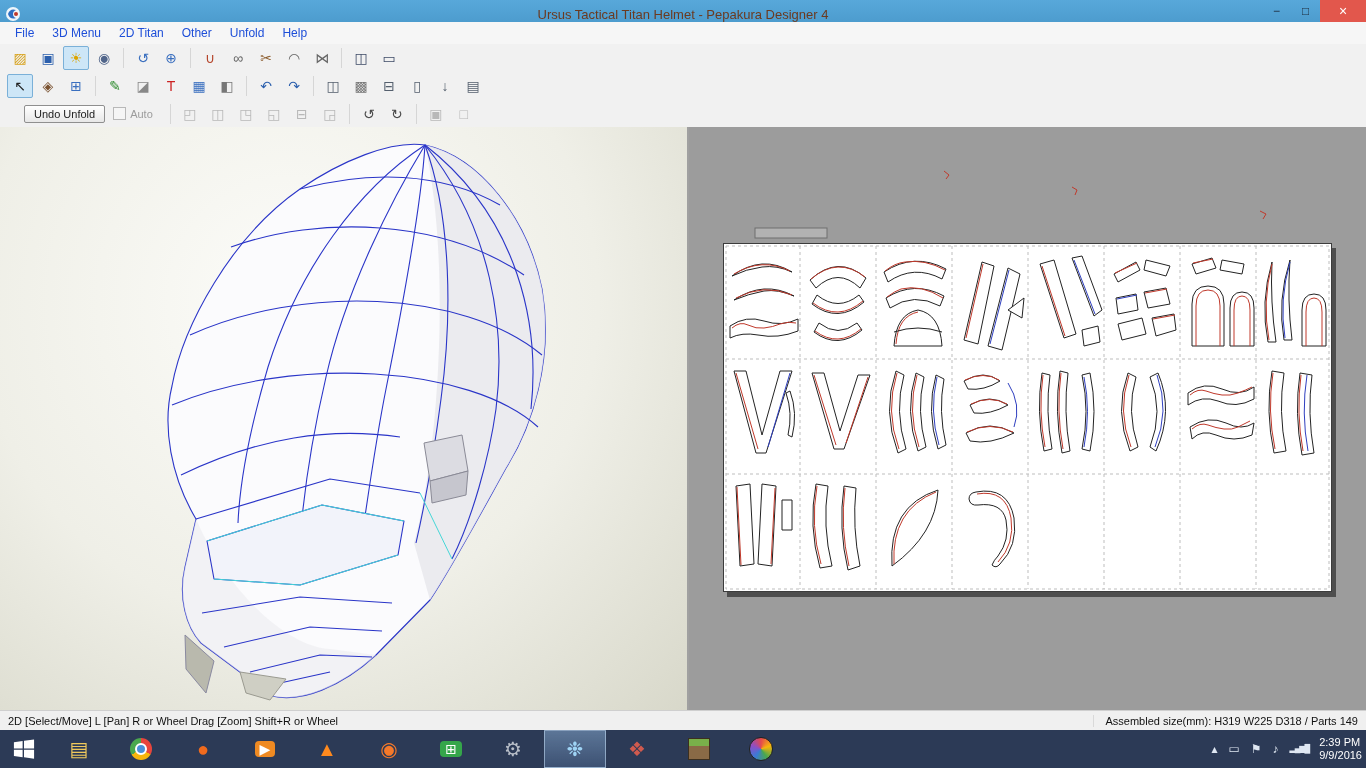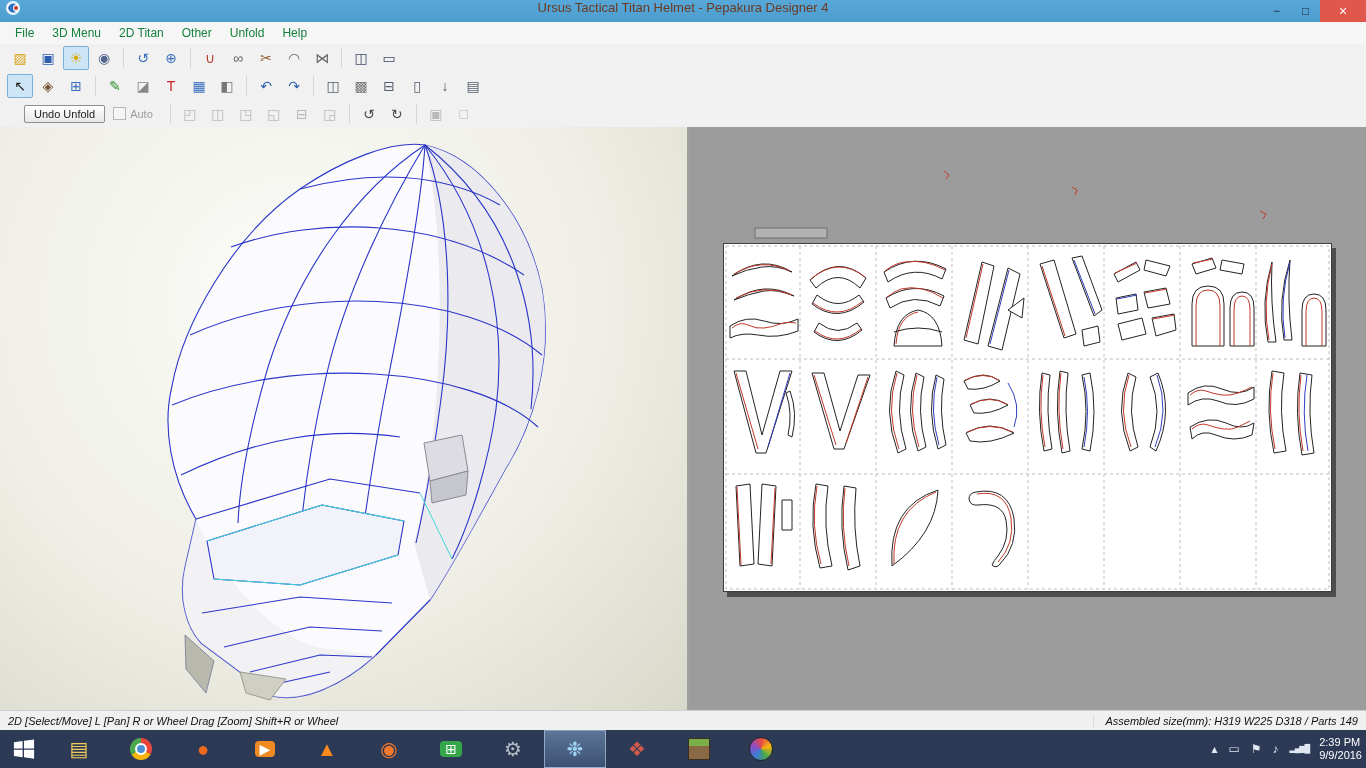--- a/index.html
+++ b/index.html
@@ -2,33 +2,33 @@
 <html style="--titlebar: #58a8da; --titlebar-2: #4d9cce; --title-text: #6b3a20; --close-button: #e2574c; --toolbar-active: #cde6f7; --taskbar: #2c3a56; --pattern-red: #c0392b; --pattern-blue: #2f3fbf; --model-line: #2a35c8;"><head>
 <meta charset="utf-8">
 <style>
   html,body{margin:0;padding:0;}
   body{width:1366px;height:768px;position:relative;overflow:hidden;
        font-family:"Liberation Sans","DejaVu Sans",sans-serif;background:#000;}
 
   
   .titlebar{position:absolute;top:0;left:0;right:0;height:22px;
     background:linear-gradient(var(--titlebar,#58a8da),var(--titlebar-2,#4d9cce));
-    display:flex;align-items:flex-start;}
+    display:flex;align-items:flex-end;}
   .win-icon{margin-left:5px;width:16px;height:16px;flex:0 0 auto;}
   .title-text{position:absolute;left:0;right:0;text-align:center;font-size:13px;
     color:var(--title-text,#6b3a20);pointer-events:none;}
   .win-controls{margin-left:auto;display:flex;height:100%;position:relative;z-index:2;}
   .win-btn{width:29px;height:100%;display:flex;align-items:center;justify-content:center;
     font-size:12px;color:#1e2c3c;}
   .win-btn.close{width:46px;background:var(--close-button,#e2574c);color:#fff;font-size:14px;}
 
   
   .menubar{position:absolute;top:22px;left:0;right:0;height:22px;background:#f6f6f6;
     border-bottom:1px solid #e2e2e2;display:flex;align-items:center;padding-left:6px;
-    font-size:12px;color:#15803d;}
+    font-size:12px;color:#1d4ed8;}
   .menu-item{padding:3px 9px;}
 
   
   .toolbar{position:absolute;left:0;right:0;background:#f1f1f1;display:flex;
     align-items:center;padding-left:6px;}
   #toolbar1{top:44px;height:28px;border-bottom:1px solid #e3e3e3;}
   #toolbar2{top:72px;height:28px;border-bottom:1px solid #e3e3e3;}
   #toolbar3{top:100px;height:27px;border-bottom:2px solid #c9c9c9;padding-left:24px;}
   .tb-icon{width:24px;height:22px;display:flex;align-items:center;justify-content:center;
     font-size:14px;line-height:1;border:1px solid transparent;border-radius:2px;margin:0 1px;}
@@ -52,21 +52,21 @@
 
   svg .k {stroke:#232323;fill:none;stroke-width:1;}
   svg .kf{stroke:#232323;fill:#fff;stroke-width:1;}
   svg .r {stroke:var(--pattern-red,#c0392b);fill:none;stroke-width:1;}
   svg .b {stroke:var(--pattern-blue,#2f3fbf);fill:none;stroke-width:1;}
   svg .grid{stroke:#bdbdbd;fill:none;stroke-width:1;stroke-dasharray:3,3;}
 
   
   .statusbar{position:absolute;top:710px;left:0;right:0;height:20px;background:#f0f0f0;
     border-top:1px solid #cfcfcf;display:flex;align-items:center;font-size:11px;color:#111;
-    padding:0 8px;box-sizing:border-box;font-style:italic;}
+    padding:0 8px;box-sizing:border-box;}
   .status-right{margin-left:auto;border-left:1px solid #d9d9d9;padding-left:12px;}
 
   
   .taskbar{position:absolute;top:730px;left:0;right:0;height:38px;
     background:var(--taskbar,#2c3a56);display:flex;align-items:center;}
   .start-btn{width:48px;height:100%;display:flex;align-items:center;justify-content:center;}
   .tb-app{width:62px;height:38px;display:flex;align-items:center;justify-content:center;
     box-sizing:border-box;}
   .tb-app.active{background:linear-gradient(rgba(150,190,230,.45),rgba(110,150,200,.25));
     border:1px solid rgba(200,225,250,.55);}

